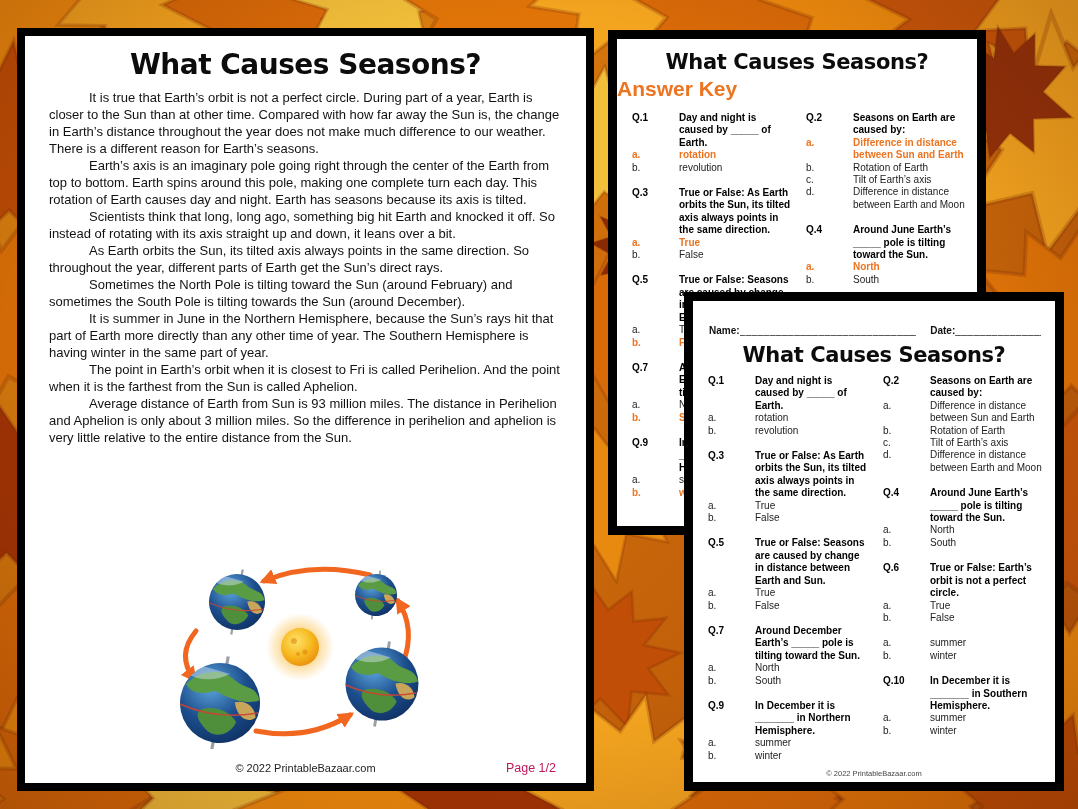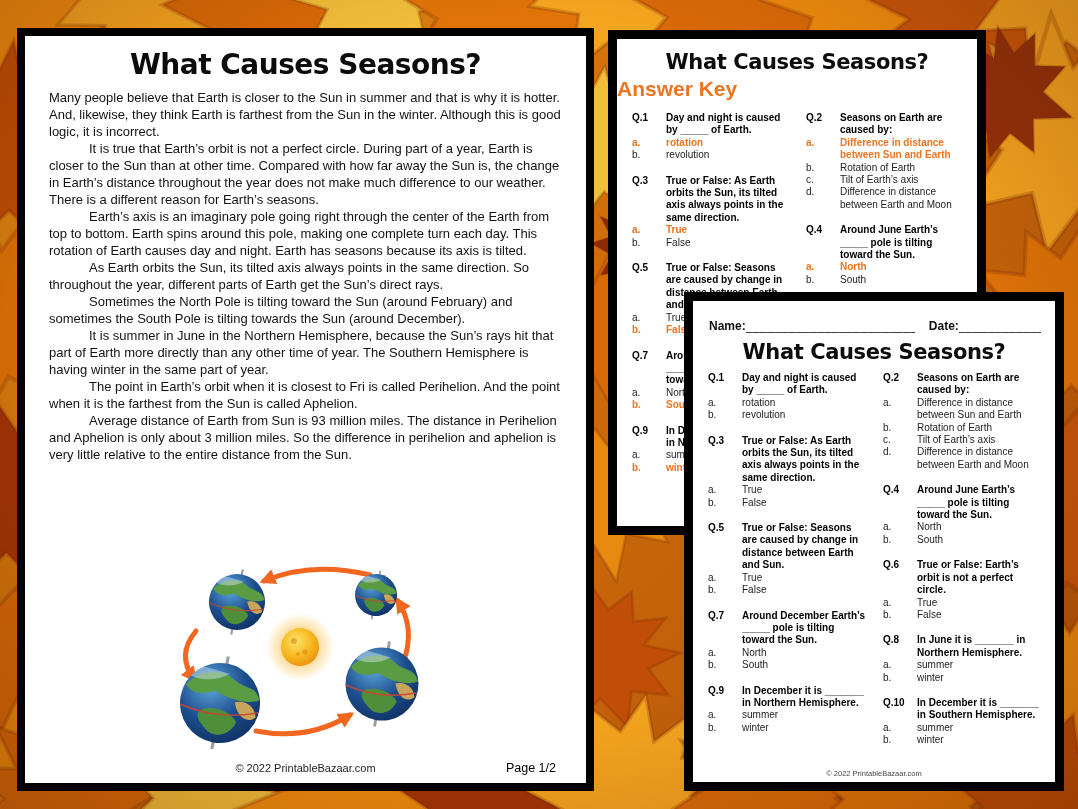--- a/index.html
+++ b/index.html
@@ -24,38 +24,38 @@
   
   .p1-inner{padding:10px 24px 0 24px;height:100%;position:relative;}
   .big-title{font-family:"DejaVu Sans",sans-serif;font-weight:800;font-size:28px;
              letter-spacing:-0.5px;text-align:center;color:#0c0c0c;margin:2px 0 8px;}
   .passage{font-size:13px;line-height:17px;color:#121212;}
   .passage p{margin:0;text-indent:40px;}
   .passage p.first{text-indent:0;}
   .diagram{position:absolute;bottom:30px;left:50%;transform:translateX(-50%);}
   .foot-copy{position:absolute;bottom:9px;left:0;right:0;text-align:center;
              font-size:11px;color:#222;}
-  .foot-page{position:absolute;bottom:8px;right:30px;font-size:12.5px;color:#000000;}
+  .foot-page{position:absolute;bottom:8px;right:30px;font-size:12.5px;color:#be185d;}
 
   
   .sheet-title{font-family:"DejaVu Sans",sans-serif;font-weight:800;font-size:21px;
                letter-spacing:-0.4px;text-align:center;color:#0c0c0c;}
   .page2 .sheet-title{margin-top:11px;}
   .answer-sub{font-size:21px;font-weight:bold;color:var(--orange);
               text-align:left;margin:3px 0 11px;}
   .qcols{display:grid;grid-template-columns:1fr 1fr;column-gap:15px;
          padding:0 12px 0 15px;font-size:10px;line-height:12.4px;}
   .qblock{margin-bottom:13px;}
-  .qrow{display:grid;grid-template-columns:31px 1fr;column-gap:3px;}
+  .qrow{display:grid;grid-template-columns:31px 1fr;column-gap:16px;}
   .qnum,.qtext{font-weight:bold;color:#000;}
   .opt .okey,.opt .otext{font-weight:normal;color:#222;}
   .opt.correct .okey,.opt.correct .otext{color:var(--orange);font-weight:bold;}
 
-  .namedate{display:flex;align-items:flex-end;font-size:12px;color:#111;
-            padding:18px 14px 0 16px;white-space:nowrap;}
+  .namedate{display:flex;align-items:flex-end;font-size:10px;color:#111;
+            padding:24px 14px 0 16px;white-space:nowrap;}
   .nd-label{font-weight:bold;}
   .nd-blank{letter-spacing:0.5px;overflow:hidden;}
   .nd-gap{flex:0 0 14px;}
   .page3 .sheet-title{margin:7px 0 8px;}
   .foot3{position:absolute;bottom:4px;left:0;right:0;text-align:center;
          font-size:7.5px;color:#444;}
 </style>
 </head>
 <body>
 
@@ -101,23 +101,23 @@
       <use href="#leaf" transform="translate(1010,95) rotate(-70) scale(1.2)" fill="#92300A"></use>
       <use href="#leaf" transform="translate(640,250) rotate(10) scale(0.9)" fill="#8A2A04"></use>
     </g>
   </svg>
   <div class="vignette"></div>
 
   <div class="page page1">
     <div class="p1-inner">
       <h1 class="big-title">What Causes Seasons?</h1>
       <div class="passage">
-          <p class="first">Many people believe that Earth is closer to the Sun in summer and that is why it is hotter. And, likewise, they think Earth is farthest from the Sun in the winter. Although this is good logic, it is incorrect.</p>
           <p>It is true that Earth’s orbit is not a perfect circle. During part of a year, Earth is closer to the Sun than at other time. Compared with how far away the Sun is, the change in Earth’s distance throughout the year does not make much difference to our weather. There is a different reason for Earth’s seasons.</p>
           <p>Earth’s axis is an imaginary pole going right through the center of the Earth from top to bottom. Earth spins around this pole, making one complete turn each day. This rotation of Earth causes day and night. Earth has seasons because its axis is tilted.</p>
+          <p>Scientists think that long, long ago, something big hit Earth and knocked it off. So instead of rotating with its axis straight up and down, it leans over a bit.</p>
           <p>As Earth orbits the Sun, its tilted axis always points in the same direction. So throughout the year, different parts of Earth get the Sun’s direct rays.</p>
           <p>Sometimes the North Pole is tilting toward the Sun (around February) and sometimes the South Pole is tilting towards the Sun (around December).</p>
           <p>It is summer in June in the Northern Hemisphere, because the Sun’s rays hit that part of Earth more directly than any other time of year. The Southern Hemisphere is having winter in the same part of year.</p>
           <p>The point in Earth’s orbit when it is closest to Fri is called Perihelion. And the point when it is the farthest from the Sun is called Aphelion.</p>
           <p>Average distance of Earth from Sun is 93 million miles. The distance in Perihelion and Aphelion is only about 3 million miles. So the difference in perihelion and aphelion is very little relative to the entire distance from the Sun.</p>
         </div>
 
       <div class="diagram">
         <svg width="332" height="192" viewBox="0 0 332 192">
           <defs>
@@ -443,24 +443,20 @@
             <div class="qrow opt">
               <span class="okey">a.</span>
               <div class="otext">True</div>
             </div>
             <div class="qrow opt">
               <span class="okey">b.</span>
               <div class="otext">False</div>
             </div>
           </div>
           <div class="qblock">
-            <div class="qrow qhead">
-              <span class="qnum">Q.8</span>
-              <div class="qtext">In June it is _______ in Northern Hemisphere.</div>
-            </div>
             <div class="qrow opt">
               <span class="okey">a.</span>
               <div class="otext">summer</div>
             </div>
             <div class="qrow opt">
               <span class="okey">b.</span>
               <div class="otext">winter</div>
             </div>
           </div>
           <div class="qblock">

